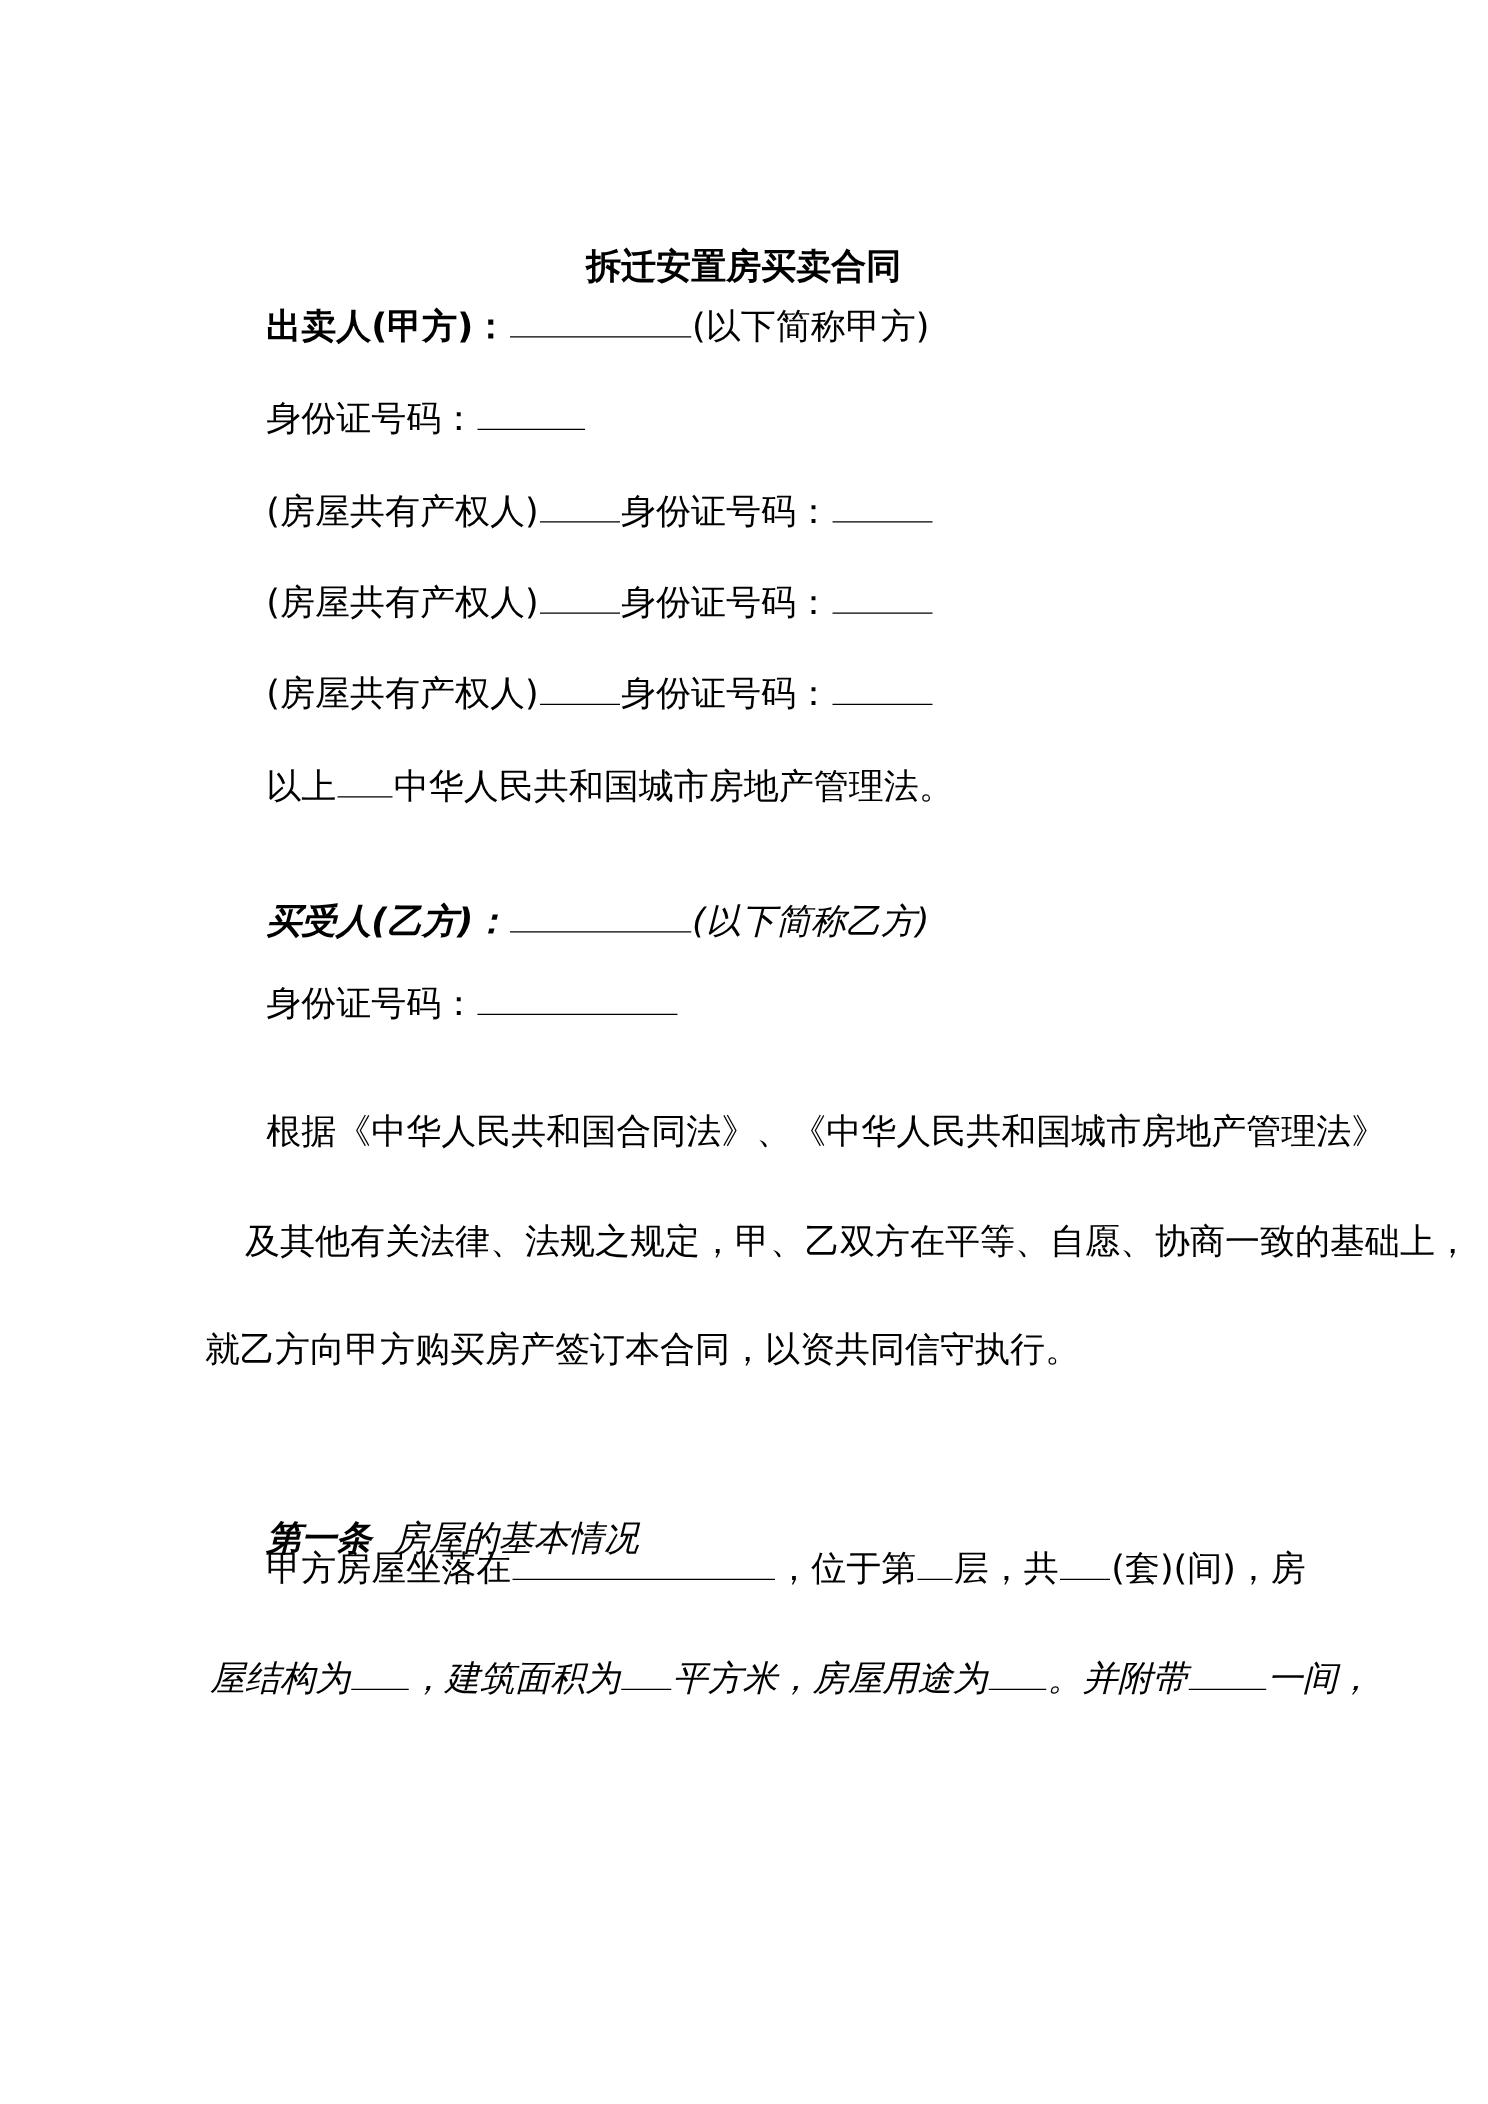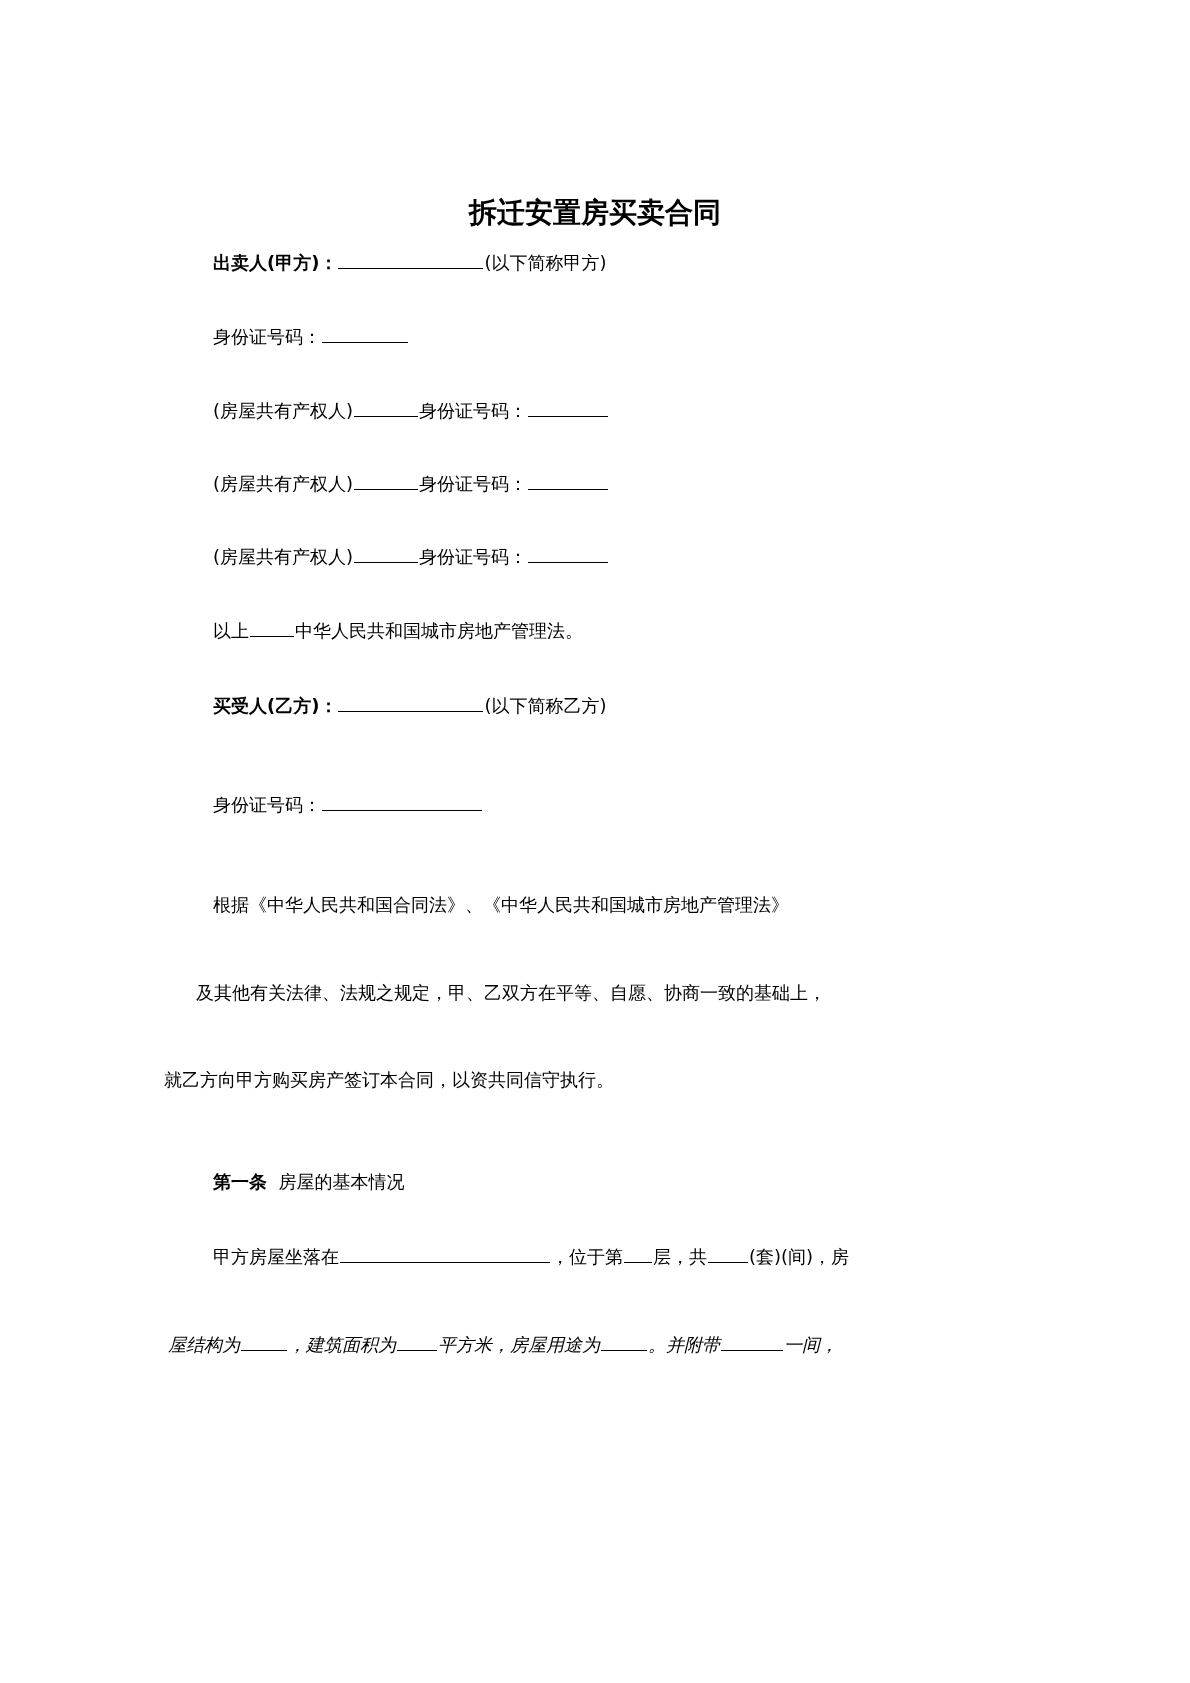--- a/index.html
+++ b/index.html
@@ -1,18 +1,18 @@
 <!DOCTYPE html>
 <html><head>
   <meta charset="utf-8">
   <style>
     html, body { margin: 0; padding: 0; background: #ffffff; }
     body { width: 1190px; height: 1683px; position: relative; overflow: hidden;
            font-family: "DejaVu Sans", "Liberation Sans", sans-serif; color: #000; }
-    .line { position: absolute; font-size: 18px; white-space: nowrap; line-height: 30px; }
+    .line { position: absolute; font-size: 28px; white-space: nowrap; line-height: 30px; }
     .title { position: absolute; top: 195px; left: 0; width: 1190px; text-align: center;
              font-size: 28px; font-weight: bold; line-height: 36px; }
     .b { font-weight: bold; }
     .blank { display: inline-block; border-bottom: 1.5px solid #000; height: 22px; vertical-align: baseline; margin: 0 1px; }
   </style>
 </head>
 <body>
 
 <div>
 
@@ -35,33 +35,33 @@
   </div>
 
   <div class="line" style="top:540px; left:213px;">
     <span>(房屋共有产权人)</span><span class="blank" style="width:64px;"></span><span>身份证号码：</span><span class="blank" style="width:80px;"></span>
   </div>
 
   <div class="line" style="top:614px; left:213px;">
     <span>以上</span><span class="blank" style="width:44px;"></span><span>中华人民共和国城市房地产管理法。</span>
   </div>
 
-  <div class="line" style="top:689px; left:213px;">
+  <div class="line" style="top:722px; left:213px;font-style:italic;">
     <span class="b">买受人(乙方)：</span><span class="blank" style="width:145px;"></span><span>(以下简称乙方)</span>
   </div>
 
   <div class="line" style="top:788px; left:213px;">
     <span>身份证号码：</span><span class="blank" style="width:160px;"></span>
   </div>
 
   <div class="line" style="top:890px; left:213px;">根据《中华人民共和国合同法》、《中华人民共和国城市房地产管理法》</div>
   <div class="line" style="top:978px; left:168px;margin-left:28px;">及其他有关法律、法规之规定，甲、乙双方在平等、自愿、协商一致的基础上，</div>
   <div class="line" style="top:1065px; left:164px;">就乙方向甲方购买房产签订本合同，以资共同信守执行。</div>
 
-  <div class="line" style="top:1167px; left:213px;">
+  <div class="line" style="top:1216px; left:213px;font-style:italic;">
     <span class="b">第一条</span>&nbsp;&nbsp;<span>房屋的基本情况</span>
   </div>
 
   <div class="line" style="top:1240px; left:213px;">
     <span>甲方房屋坐落在</span><span class="blank" style="width:210px;"></span><span>，位于第</span><span class="blank" style="width:28px;"></span><span>层，共</span><span class="blank" style="width:40px;"></span><span>(套)(间)，房</span>
   </div>
 
   <div class="line" style="top:1328px; left:168px;font-style:italic;">
     <span>屋结构为</span><span class="blank" style="width:46px;"></span><span>，建筑面积为</span><span class="blank" style="width:40px;"></span><span>平方米，房屋用途为</span><span class="blank" style="width:46px;"></span><span>。并附带</span><span class="blank" style="width:62px;"></span><span>一间，</span>
   </div>

